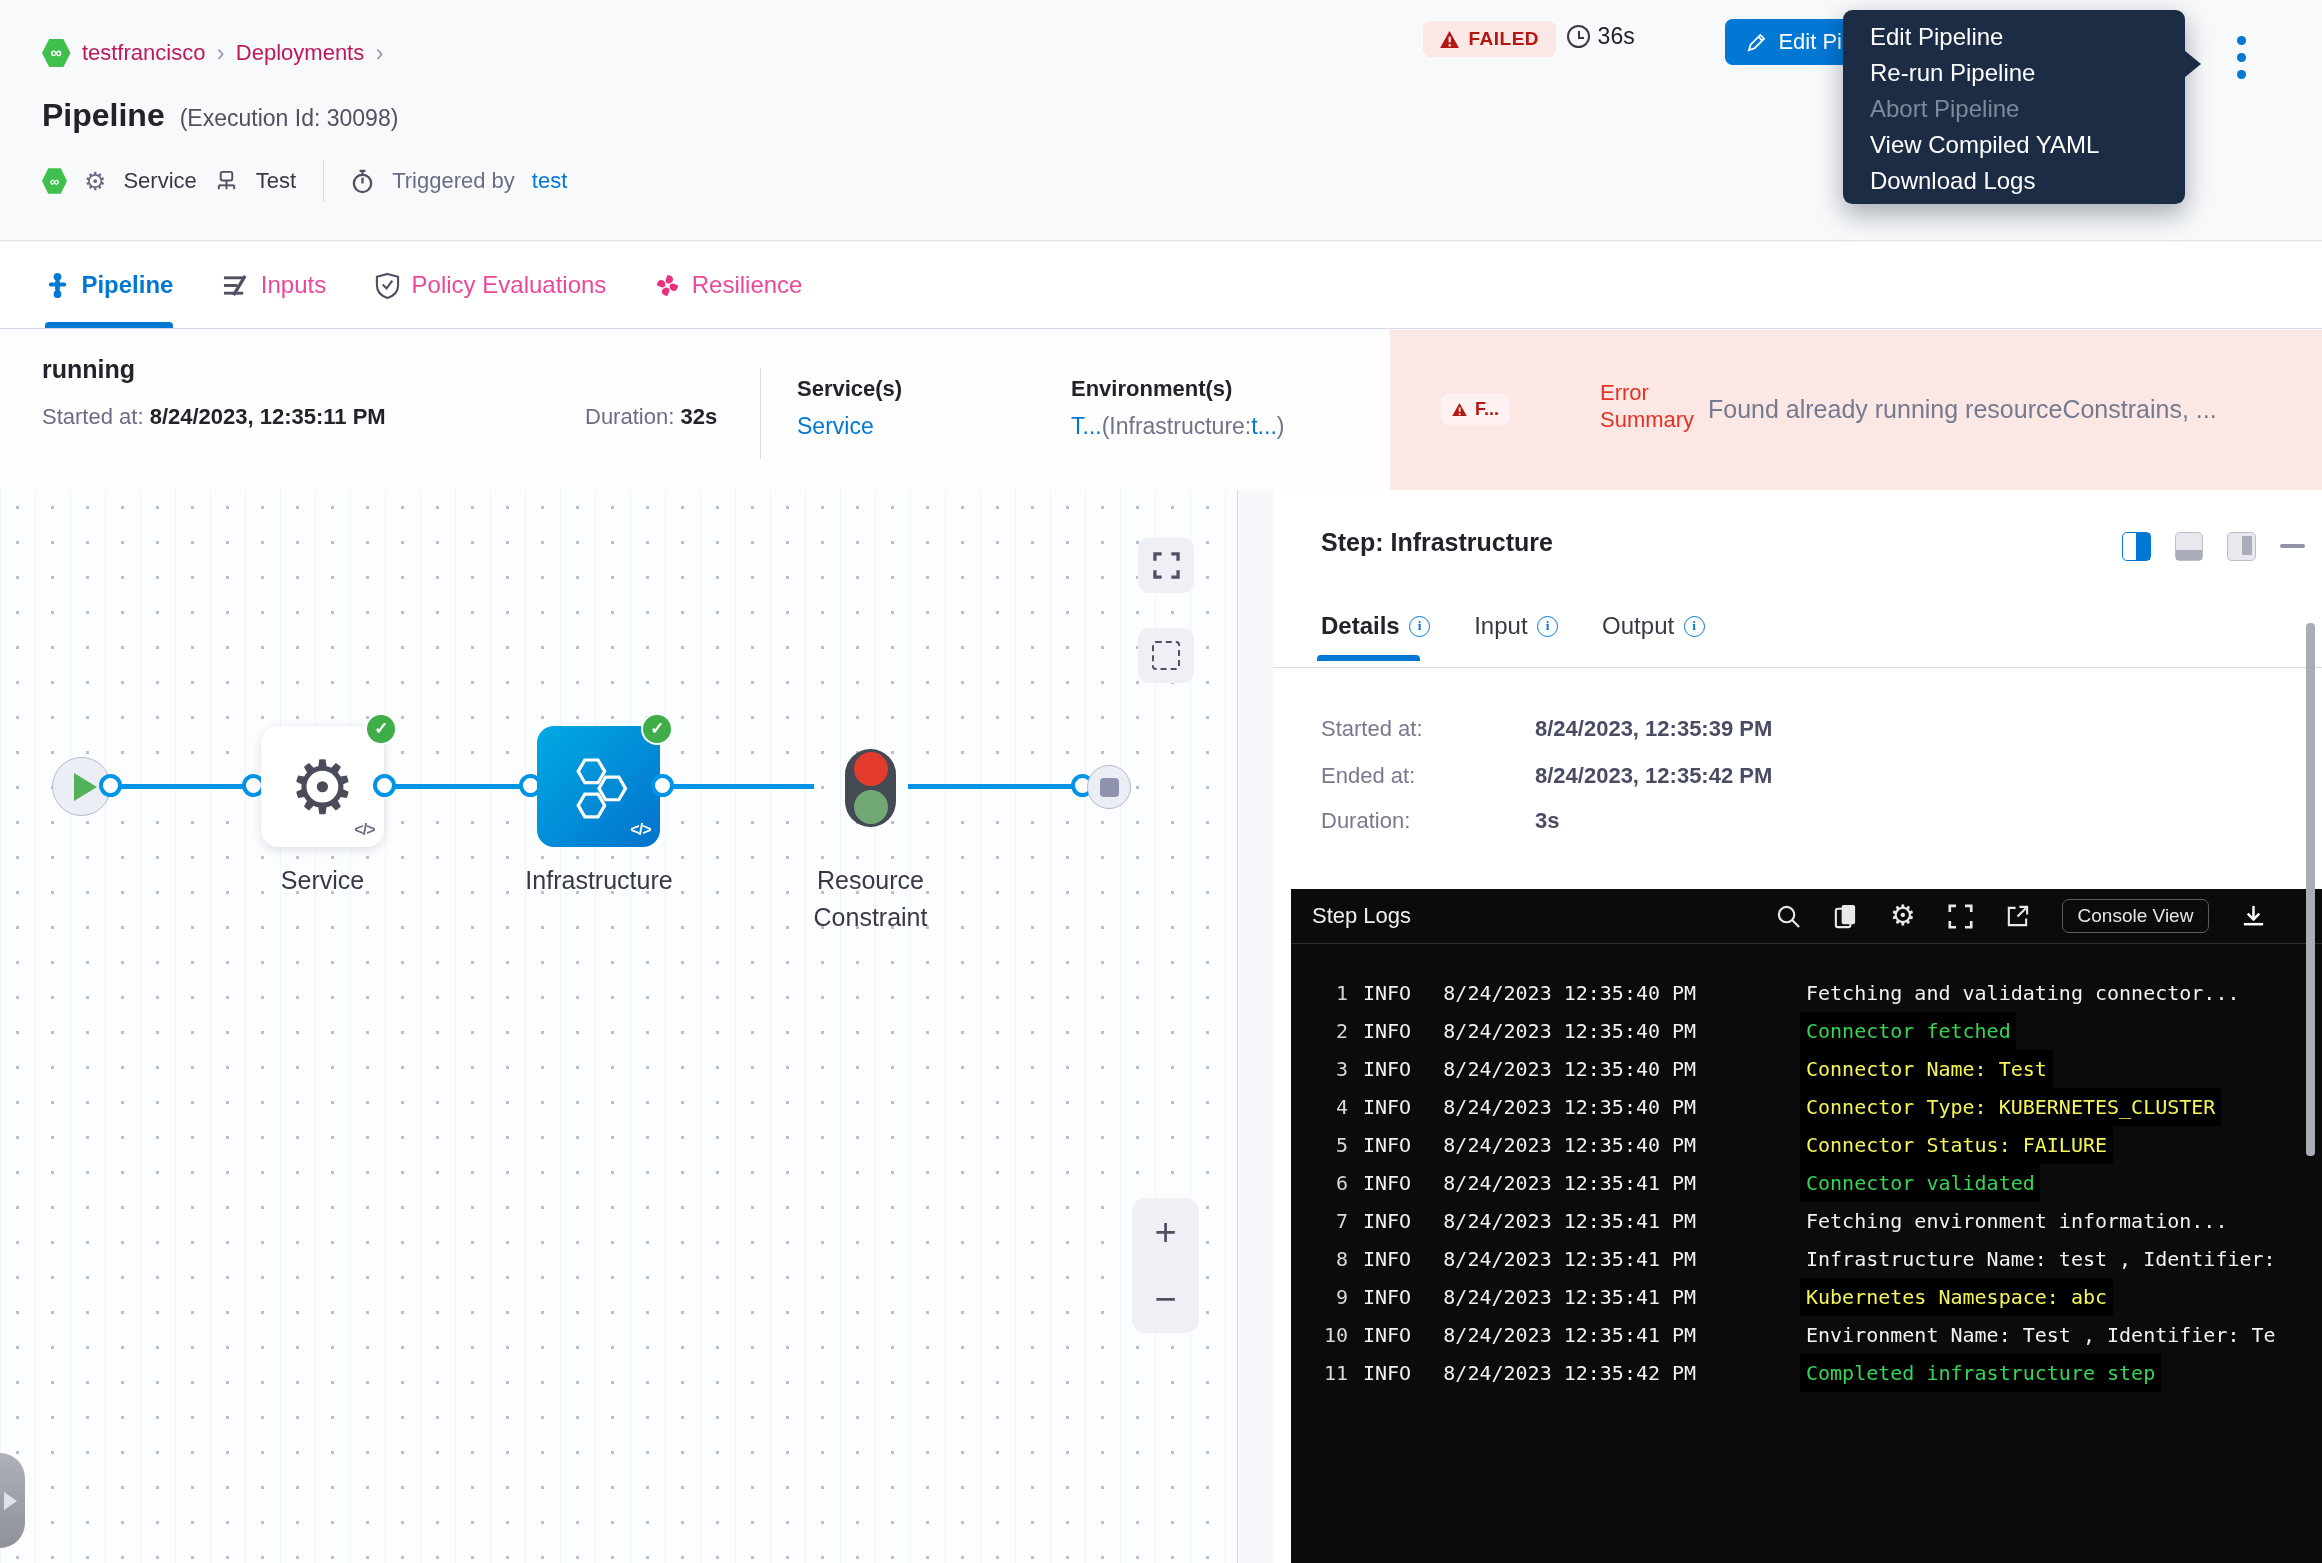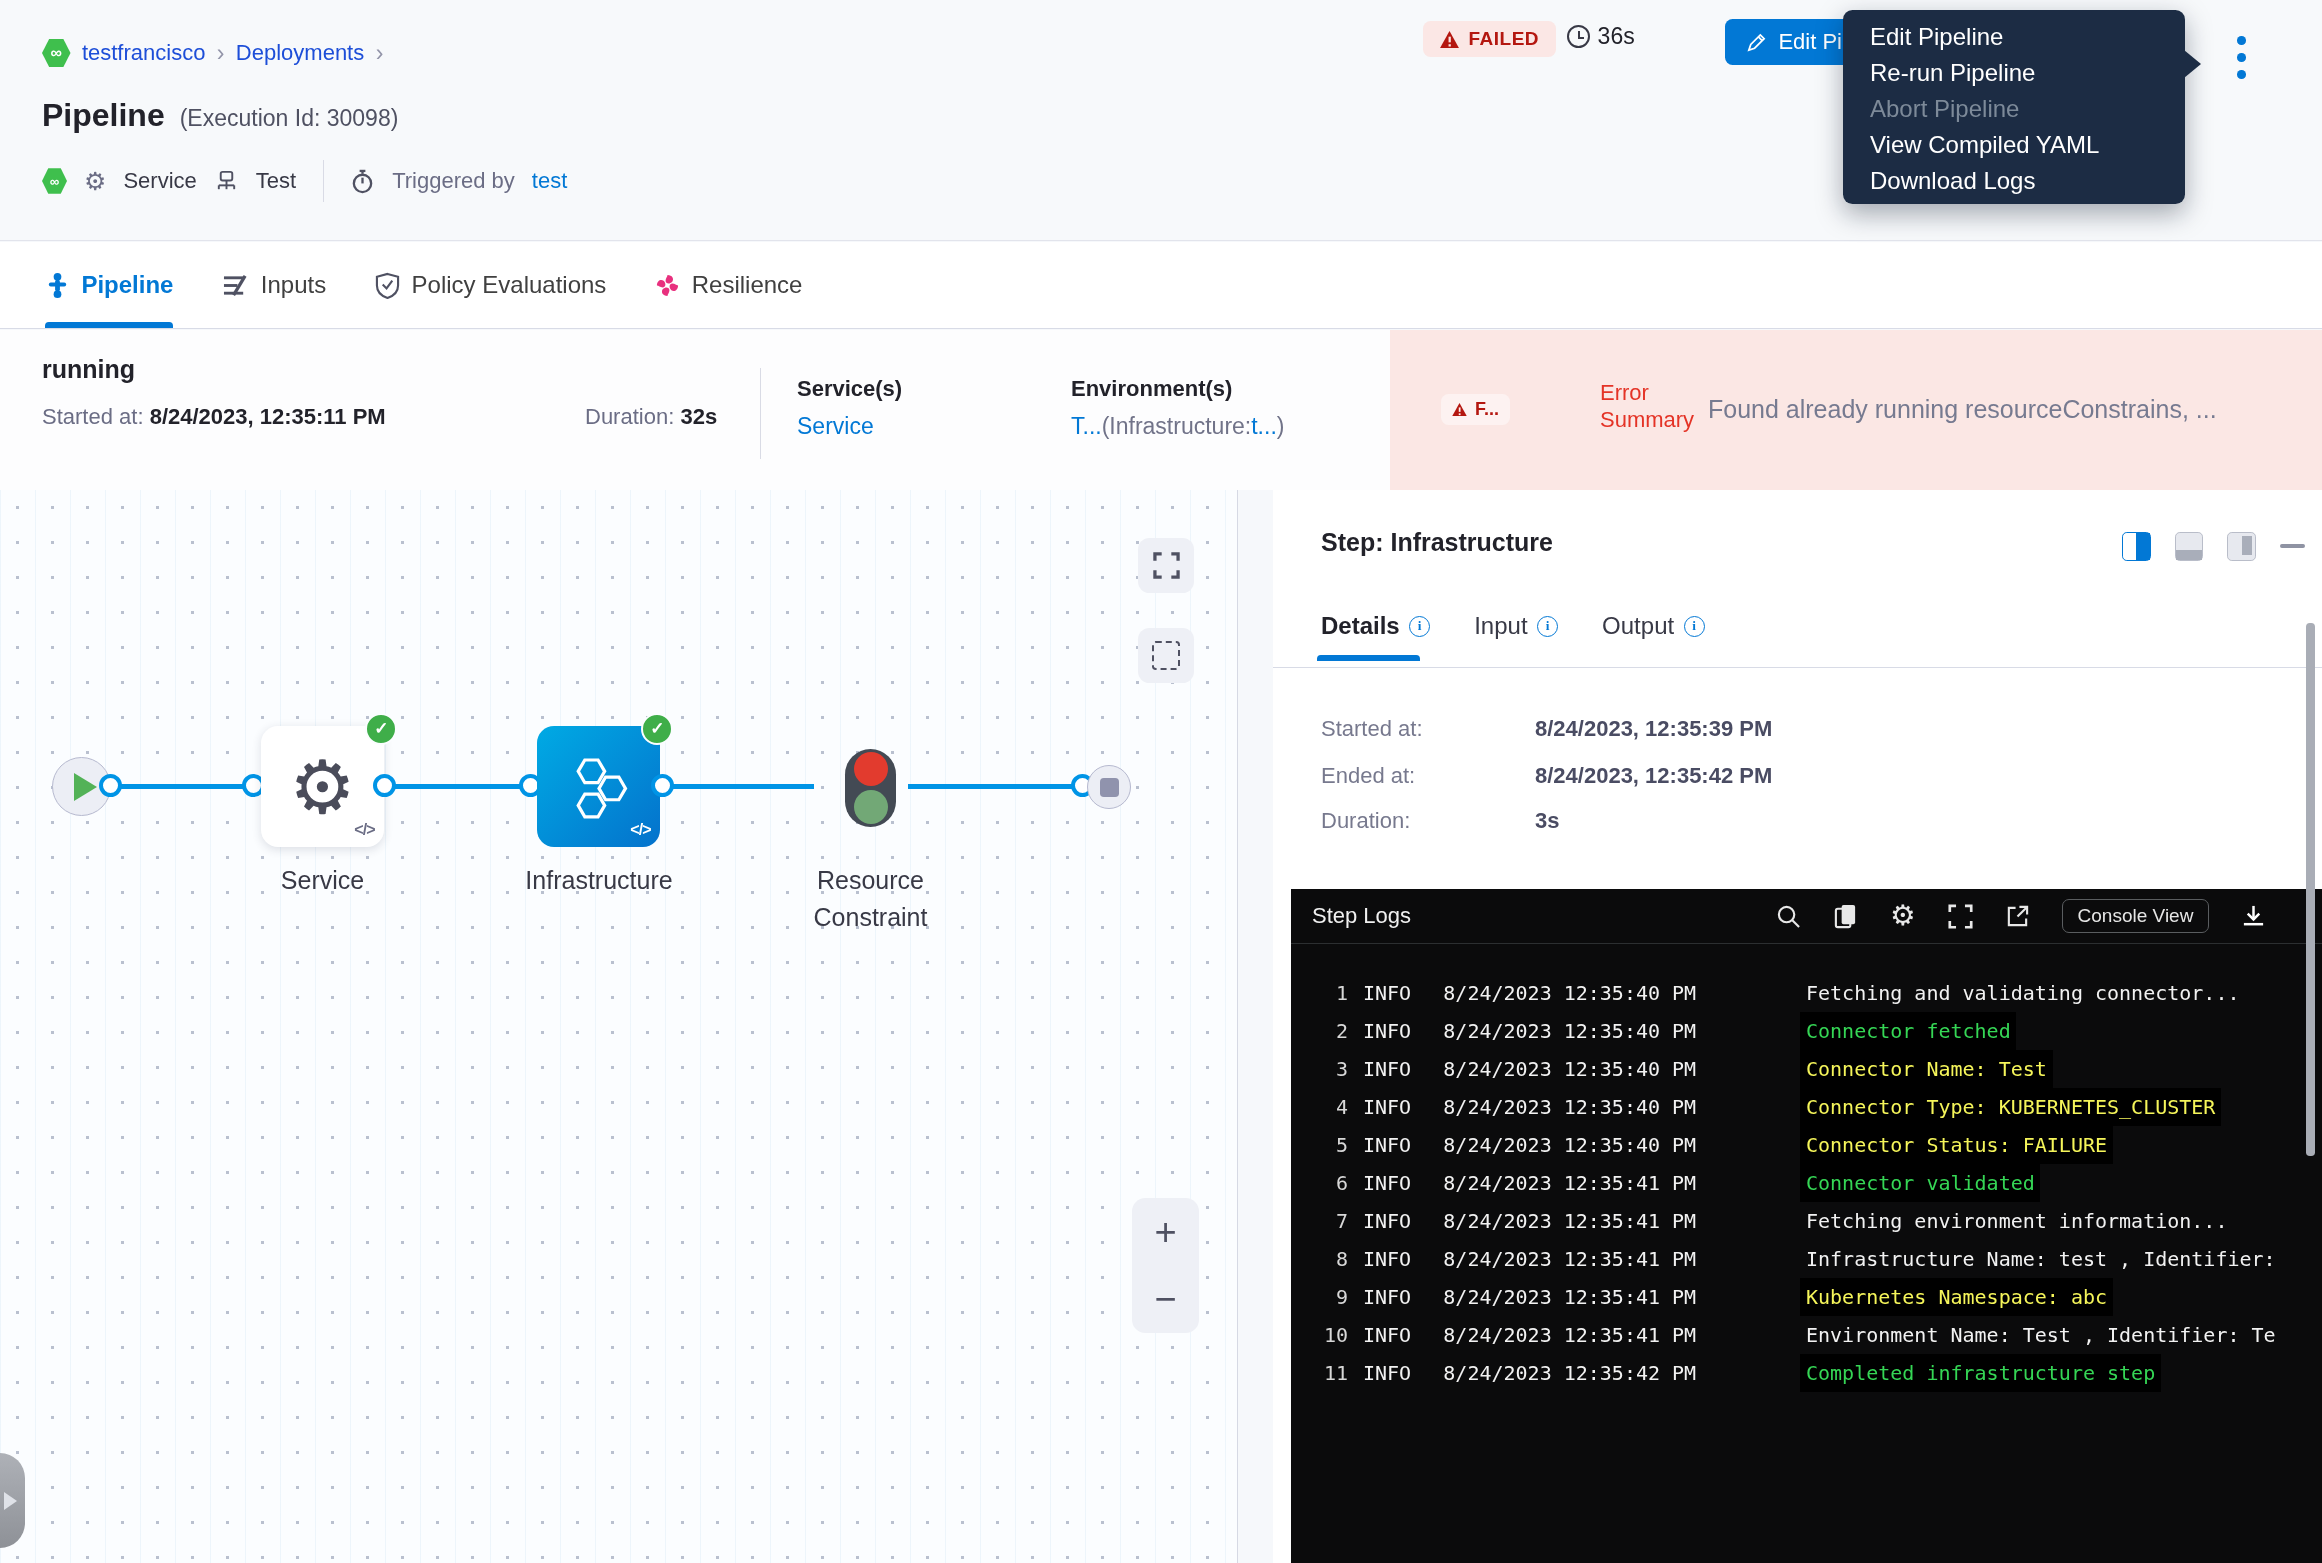--- a/index.html
+++ b/index.html
@@ -3,21 +3,21 @@
 <meta charset="utf-8">
 <style>
   * { margin:0; padding:0; box-sizing:border-box; }
   html,body { width:2323px; height:1564px; overflow:hidden; }
   body { font-family:"Liberation Sans", sans-serif; background:#f6f8fb; position:relative; color:#22222a; }
   #app { position:absolute; inset:0; }
 
   
   .header { position:absolute; left:0; top:0; width:2323px; height:241px; background:#f7f9fb; border-bottom:1px solid #e2e4ec; }
   .breadcrumb { position:absolute; left:42px; top:38px; display:flex; align-items:center; gap:11.4px; font-size:22px; }
-  .crumb-link { color:#1d4ed8; cursor:pointer; }
+  .crumb-link { color:#be185d; cursor:pointer; }
   .crumb-sep { color:#9395a9; font-size:23px; }
   .hexlogo { width:28.5px; height:30px; background:#3fbf4d; clip-path:polygon(25% 3%, 75% 3%, 100% 50%, 75% 97%, 25% 97%, 0% 50%); display:flex; align-items:center; justify-content:center; color:#fff; font-weight:bold; font-size:16px; }
   .hexlogo.small { width:25px; height:27px; font-size:13.3px; }
   .title-row { position:absolute; left:42px; top:97px; display:flex; align-items:baseline; gap:15px; }
   .page-title { font-size:32px; font-weight:bold; color:#22222a; }
   .exec-id { font-size:23px; color:#4f5162; }
   .meta-row { position:absolute; left:42px; top:160px; display:flex; align-items:center; gap:17px; font-size:22px; color:#383946; }
   .meta-ico { color:#6b6d85; font-family:"DejaVu Sans", sans-serif; font-size:25px; line-height:1; }
   .meta-div { width:1px; height:42px; background:#d9dbe5; margin:0 9.5px; }
   .triggered-label { color:#6b6d85; }
@@ -34,21 +34,21 @@
 
   
   .menu { position:absolute; left:1843px; top:9.5px; width:342px; height:194px; background:#1c2c44; border-radius:9.5px; box-shadow:0 9.5px 27px rgba(10,20,40,.35); z-index:60; padding:9.5px 0; }
   .menu::after { content:""; position:absolute; right:-16px; top:40px; border-top:14.3px solid transparent; border-bottom:14.3px solid transparent; border-left:17px solid #1c2c44; }
   .menu-item { height:36px; line-height:36px; padding-left:27px; font-size:24px; color:#fff; cursor:pointer; white-space:nowrap; }
   .menu-item.c-disabled { color:#7d8a99; cursor:default; }
 
   
   .tabbar { position:absolute; left:0; top:242px; width:2323px; height:87px; background:#fff; border-bottom:1.9px solid #d8dbe6; }
   .tabs { position:absolute; left:45px; top:0; height:100%; display:flex; align-items:center; gap:49px; }
-  .tab { display:flex; align-items:center; gap:11.4px; font-size:24px; color:#404040; cursor:pointer; position:relative; height:100%; }
+  .tab { display:flex; align-items:center; gap:11.4px; font-size:24px; color:#ec4899; cursor:pointer; position:relative; height:100%; }
   .tab.active { color:#0278d5; font-weight:bold; }
   .tab.active::after { content:""; position:absolute; left:0; right:0; bottom:0; height:5.7px; border-radius:3.8px 3.8px 0 0; background:#0278d5; }
   .tab svg { display:block; }
   .toggle { position:absolute; left:2192px; top:269px; width:49px; height:28.5px; background:#ccd2dc; border-radius:14.3px; cursor:pointer; }
   .toggle::before { content:""; position:absolute; left:1.9px; top:1.9px; width:25px; height:25px; background:#fff; border-radius:50%; box-shadow:0 1px 2.9px rgba(0,0,0,.25); }
   .info-circle { width:23px; height:23px; border:1.9px solid #0278d5; border-radius:50%; color:#0278d5; font-size:14.3px; font-weight:bold; display:inline-flex; align-items:center; justify-content:center; font-family:"Liberation Serif", serif; }
   .tabbar .info-circle { position:absolute; left:2261px; top:271px; }
 
   
   .stagebar { position:absolute; left:0; top:330px; width:2323px; height:160px; background:#fdfdfe; }

